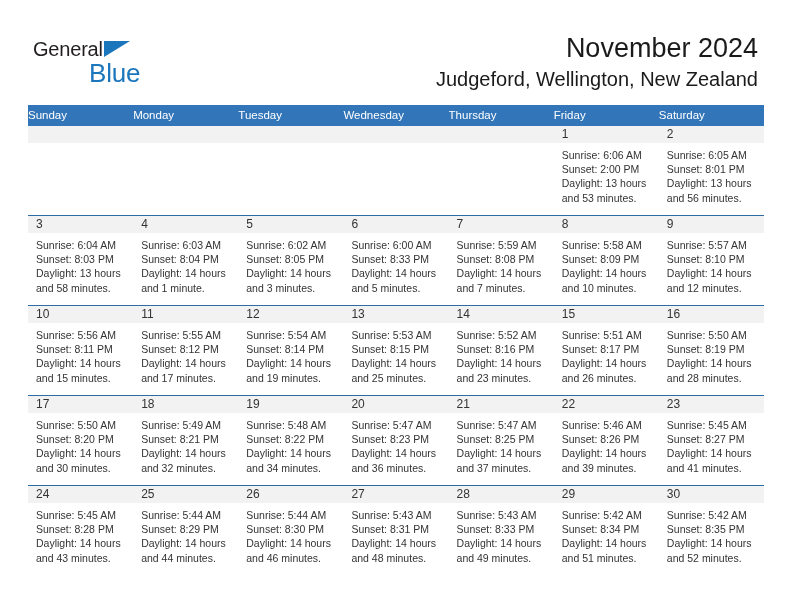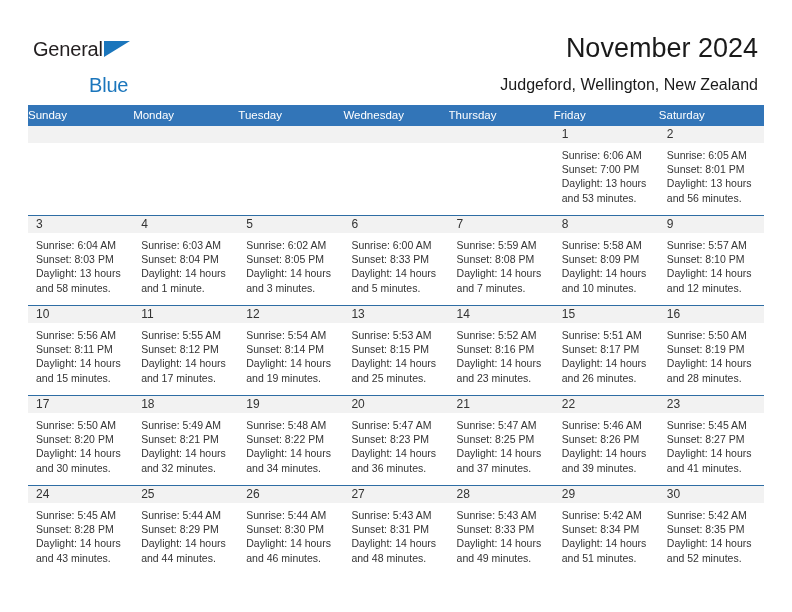--- a/index.html
+++ b/index.html
@@ -50,44 +50,44 @@
     left: 71px;
     top: 3px;
     width: 0;
     height: 0;
     border-left: 26px solid #1b76bc;
     border-bottom: 16px solid transparent;
   }
   .logo-blue {
     position: absolute;
     left: 56px;
-    top: 36px;
-    font-size: 20px;
+    top: 20px;
+    font-size: 26px;
     letter-spacing: -0.2px;
     color: #1b76bc;
     font-family: "Liberation Sans", sans-serif;
   }
 
   .title-block {
     position: absolute;
     right: 34px;
     top: 32px;
     text-align: right;
   }
   .cal-title {
     font-size: 27px;
     color: #1a1a1a;
     line-height: 32px;
     white-space: nowrap;
   }
   .cal-subtitle {
-    font-size: 16px;
+    font-size: 20px;
     color: #1a1a1a;
     line-height: 18px;
-    margin-top: 12px;
+    margin-top: 6px;
     white-space: nowrap;
   }
 
   
   .calendar {
     position: absolute;
     left: 28px;
     top: 105px;
     width: 736px;
   }
@@ -213,21 +213,21 @@
               <div class="day-num-band">
                 <span class="day-num"></span>
               </div>
             </div>
             <div class="day">
               <div class="day-num-band">
                 <span class="day-num">1</span>
               </div>
               <div class="day-info">
                 <div>Sunrise: 6:06 AM</div>
-                <div>Sunset: 7:00 PM</div>
+                <div>Sunset: 2:00 PM</div>
                 <div>Daylight: 13 hours</div>
                 <div>and 53 minutes.</div>
               </div>
             </div>
             <div class="day">
               <div class="day-num-band">
                 <span class="day-num">2</span>
               </div>
               <div class="day-info">
                 <div>Sunrise: 6:05 AM</div>

